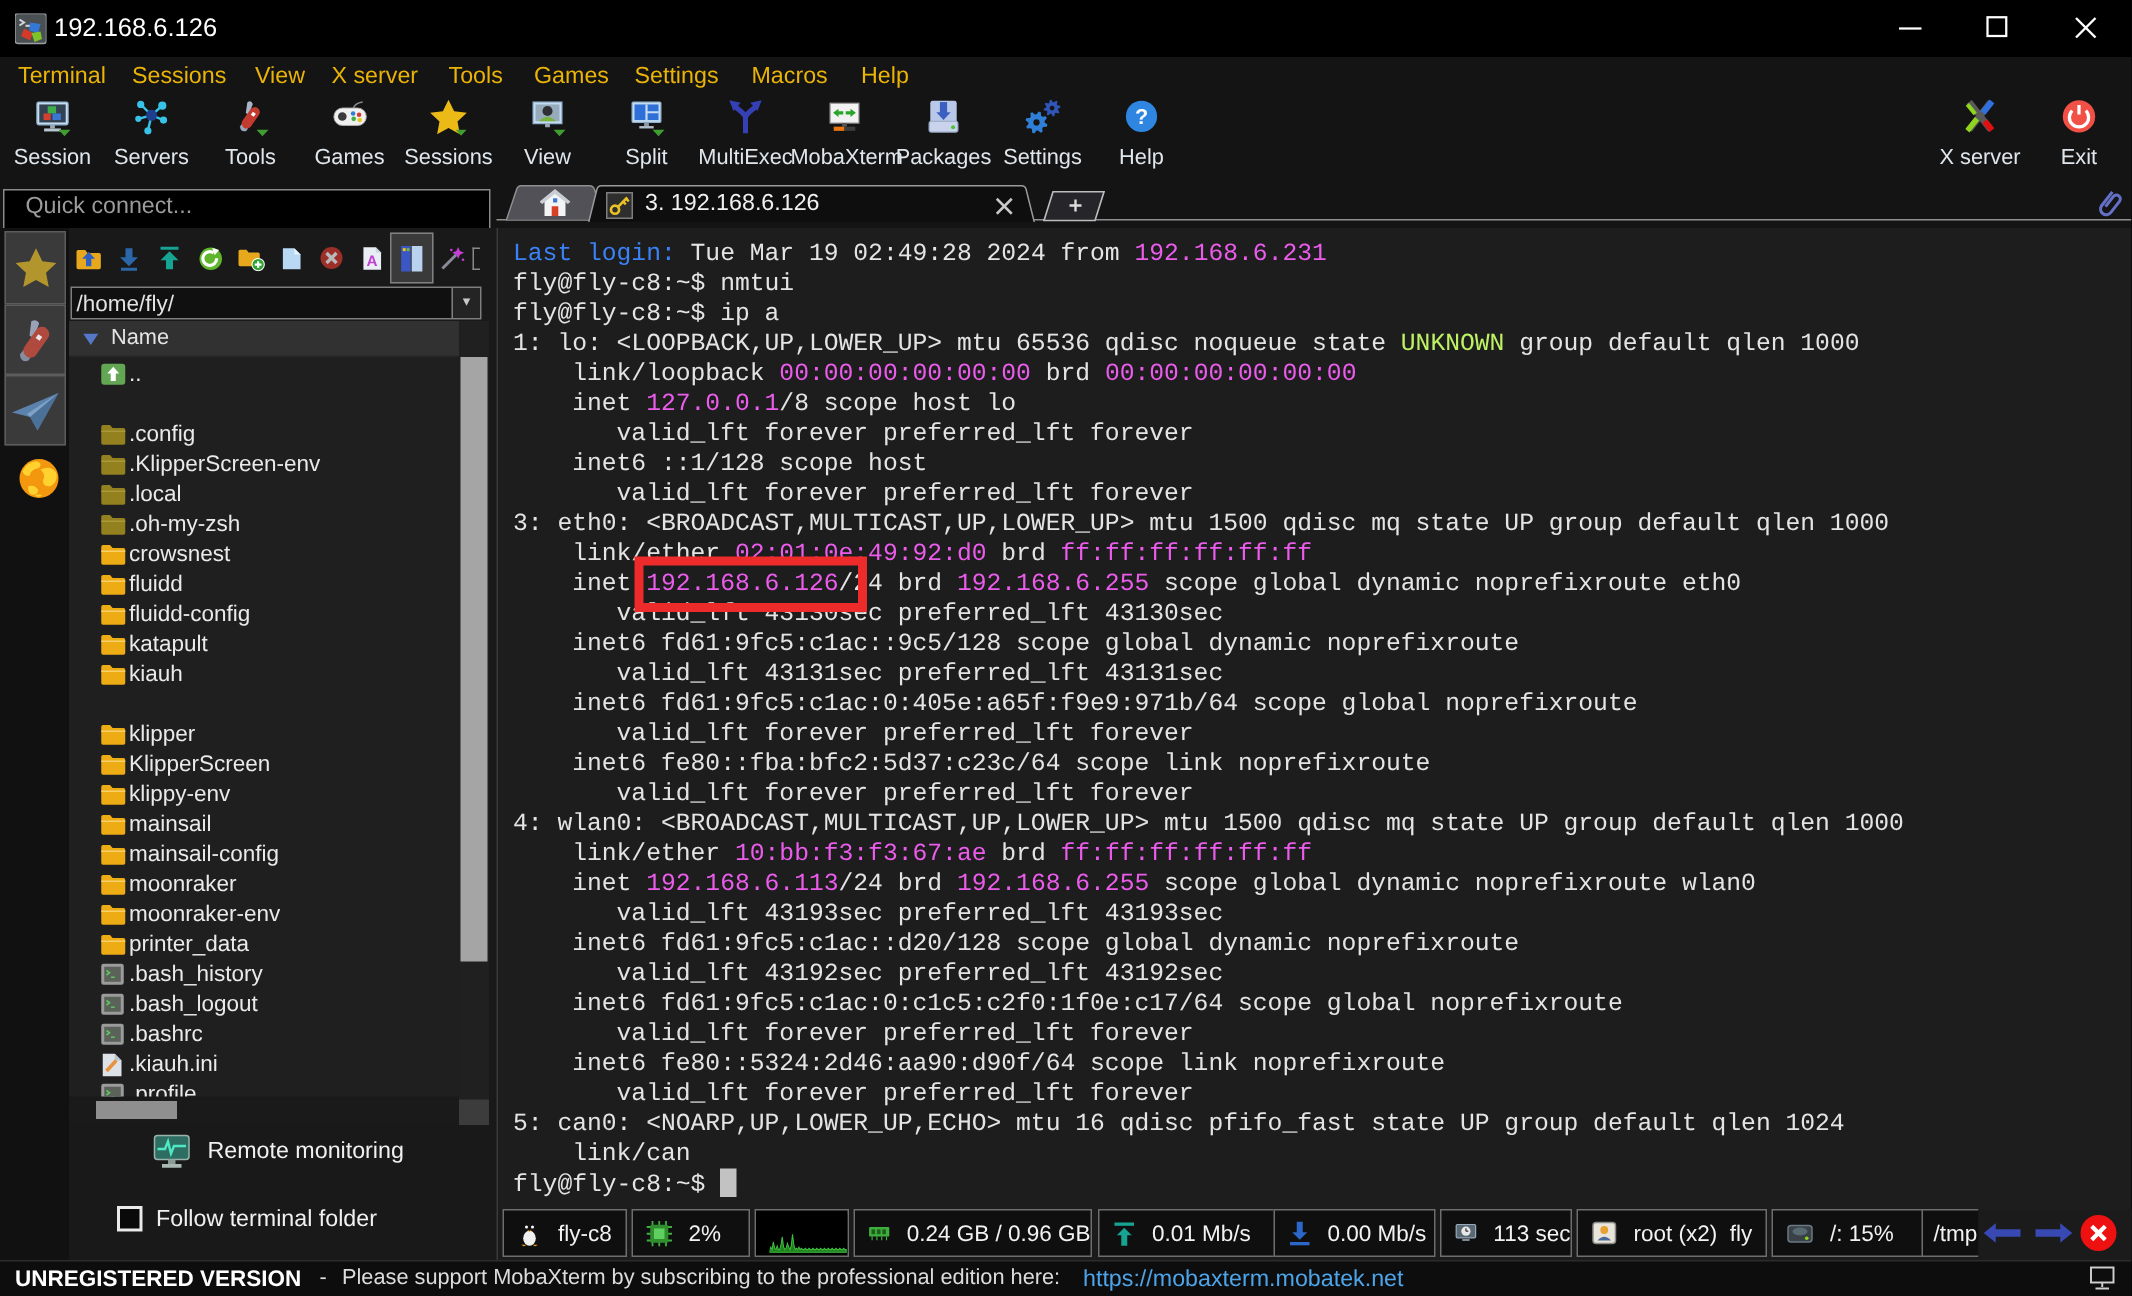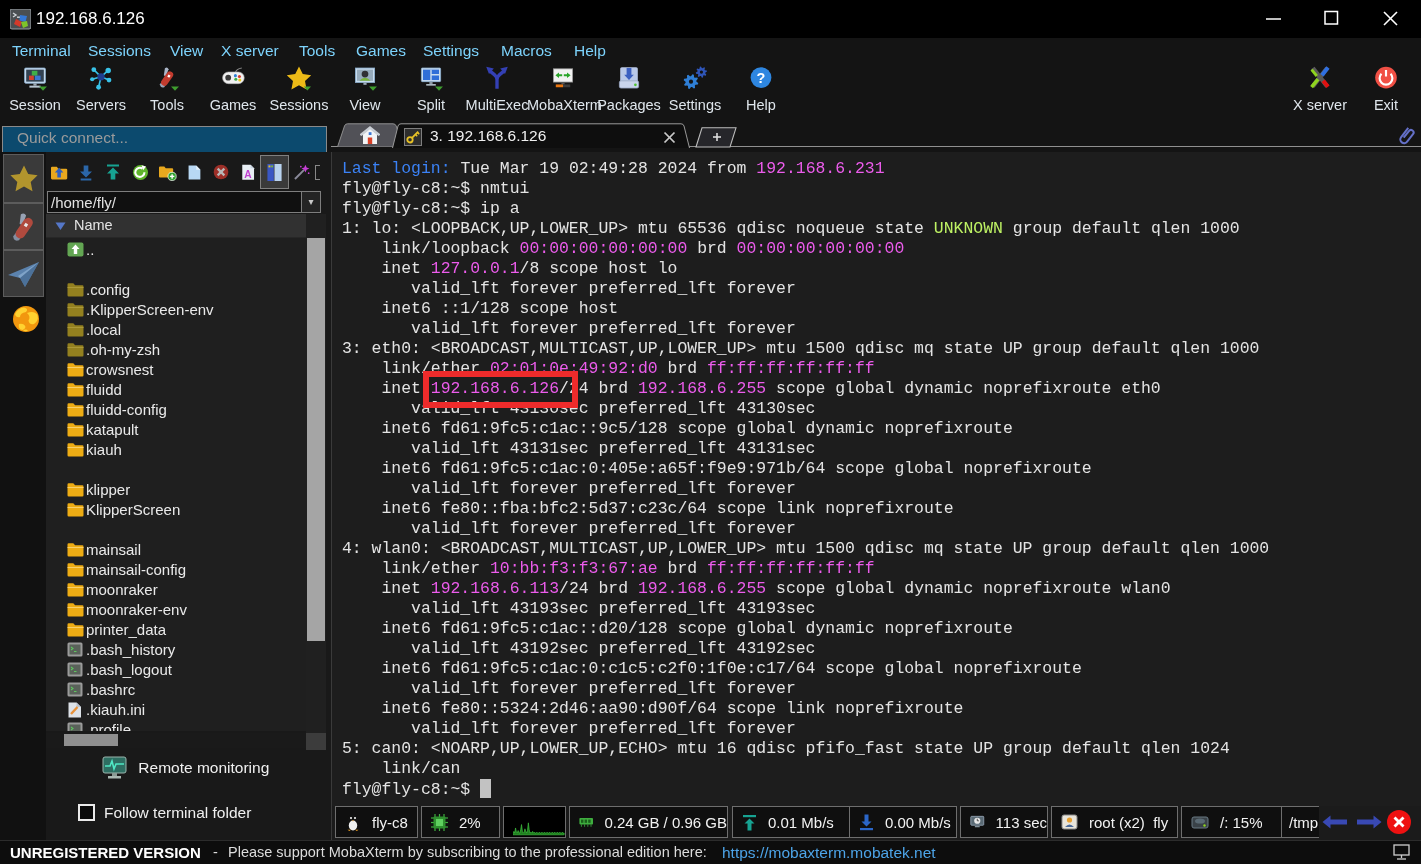--- a/index.html
+++ b/index.html
@@ -4,29 +4,29 @@
 <style>
 *{margin:0;padding:0;box-sizing:border-box}
 html,body{width:1421px;height:864px;background:#000;overflow:hidden}
 body{font-family:"Liberation Sans",sans-serif;position:relative}
 .abs{position:absolute}
 
 #titlebar{position:absolute;left:0;top:0;width:1421px;height:38px;background:#000}
 #title{position:absolute;left:36px;top:9px;font-size:17px;color:#fff}
 
 #menubar{position:absolute;left:0;top:38px;width:1421px;height:26px;background:#141414}
-#menubar span{position:absolute;top:4px;font-size:15.5px;color:#7dd3fc}
+#menubar span{position:absolute;top:4px;font-size:15.5px;color:#eab308}
 
 #toolbar{position:absolute;left:0;top:64px;width:1421px;height:58px;background:#141414}
 .tb{position:absolute;top:1px;width:72px;text-align:center}
 .tb svg{display:block;margin:0 auto;transform:scale(0.8);transform-origin:50% 10%}
 .tb .lbl{display:block;margin-top:0px;font-size:14.5px;color:#dfe6ec}
 
 #qcrow{position:absolute;left:0;top:122px;width:1421px;height:30px;background:#141414}
-#qcbox{position:absolute;left:2px;top:4px;width:325px;height:28px;background:#0c4a6e;border:1px solid #8a8a8a}
+#qcbox{position:absolute;left:2px;top:4px;width:325px;height:28px;background:#000000;border:1px solid #8a8a8a}
 #qcbox span{position:absolute;left:14px;top:2px;font-size:15.5px;color:#9b9b9b}
 #tabline{position:absolute;top:24px;height:1px;background:#909090}
 
 #sidebar{position:absolute;left:0;top:152px;width:331px;height:688px;background:#111}
 .stripbox{position:absolute;left:3px;width:41px;background:#3a3a3a;border:1px solid #5c5c5c}
 #fpanel{position:absolute;left:46px;top:0;width:285px;height:688px;background:#191919}
 #pathbox{position:absolute;left:1px;top:39px;width:274px;height:22px;background:#101010;border:1px solid #7e7e7e}
 #pathbox span{position:absolute;left:3px;top:1.5px;font-size:15px;color:#e2e2e2}
 #pathdrop{position:absolute;right:0;top:0;width:19px;height:20px;background:#242424;border-left:1px solid #7e7e7e;color:#c9c9c9;font-size:10px;text-align:center;line-height:20px}
 #namehdr{position:absolute;left:0;top:62px;width:260px;height:24px;background:#313131;border-bottom:1px solid #272727}
@@ -488,20 +488,27 @@
             <path d="M0.5 5 h16 v1 h-16 z" fill="#f8cf6a"></path>
           </svg>
           <span class="fname">klipper</span>
         </div>
 <div class="frow" style="top:262px">
           <svg width="17" height="15" viewBox="0 0 17 15">
             <path d="M0.5 2.5 a1.2 1.2 0 0 1 1.2 -1.2 h4.6 l1.8 2 h7.2 a1.2 1.2 0 0 1 1.2 1.2 v8.8 a1.2 1.2 0 0 1 -1.2 1.2 h-13.6 a1.2 1.2 0 0 1 -1.2 -1.2 z" fill="#edac14"></path>
             <path d="M0.5 5 h16 v1 h-16 z" fill="#f8cf6a"></path>
           </svg>
           <span class="fname">KlipperScreen</span>
+        </div>
+<div class="frow" style="top:282px">
+          <svg width="17" height="15" viewBox="0 0 17 15">
+            <path d="M0.5 2.5 a1.2 1.2 0 0 1 1.2 -1.2 h4.6 l1.8 2 h7.2 a1.2 1.2 0 0 1 1.2 1.2 v8.8 a1.2 1.2 0 0 1 -1.2 1.2 h-13.6 a1.2 1.2 0 0 1 -1.2 -1.2 z" fill="#edac14"></path>
+            <path d="M0.5 5 h16 v1 h-16 z" fill="#f8cf6a"></path>
+          </svg>
+          <span class="fname">klippy-env</span>
         </div>
 <div class="frow" style="top:302px">
           <svg width="17" height="15" viewBox="0 0 17 15">
             <path d="M0.5 2.5 a1.2 1.2 0 0 1 1.2 -1.2 h4.6 l1.8 2 h7.2 a1.2 1.2 0 0 1 1.2 1.2 v8.8 a1.2 1.2 0 0 1 -1.2 1.2 h-13.6 a1.2 1.2 0 0 1 -1.2 -1.2 z" fill="#edac14"></path>
             <path d="M0.5 5 h16 v1 h-16 z" fill="#f8cf6a"></path>
           </svg>
           <span class="fname">mainsail</span>
         </div>
 <div class="frow" style="top:322px">
           <svg width="17" height="15" viewBox="0 0 17 15">

